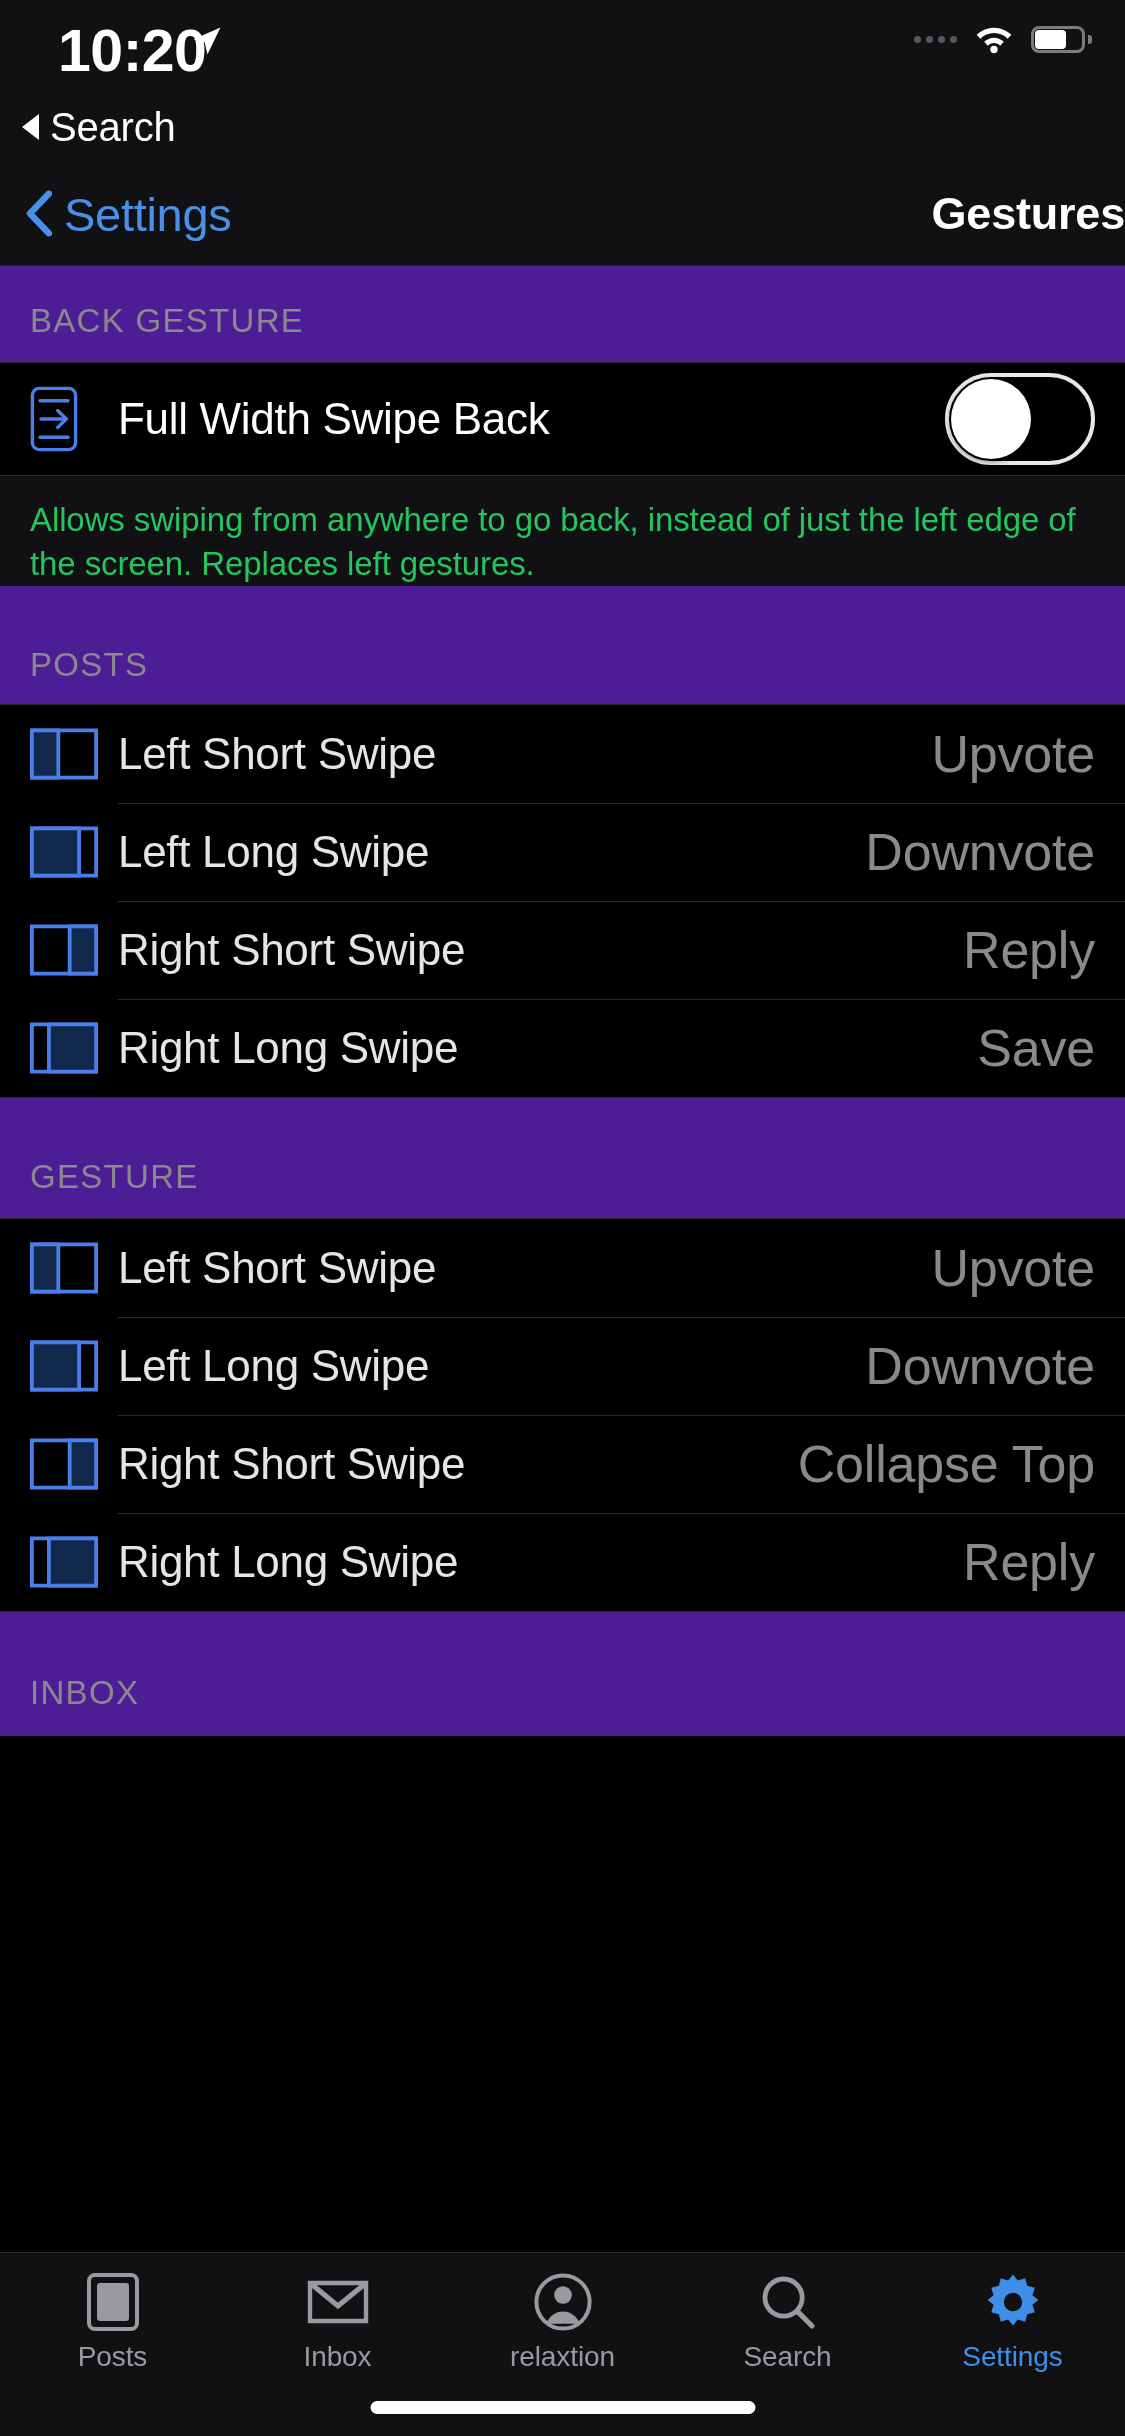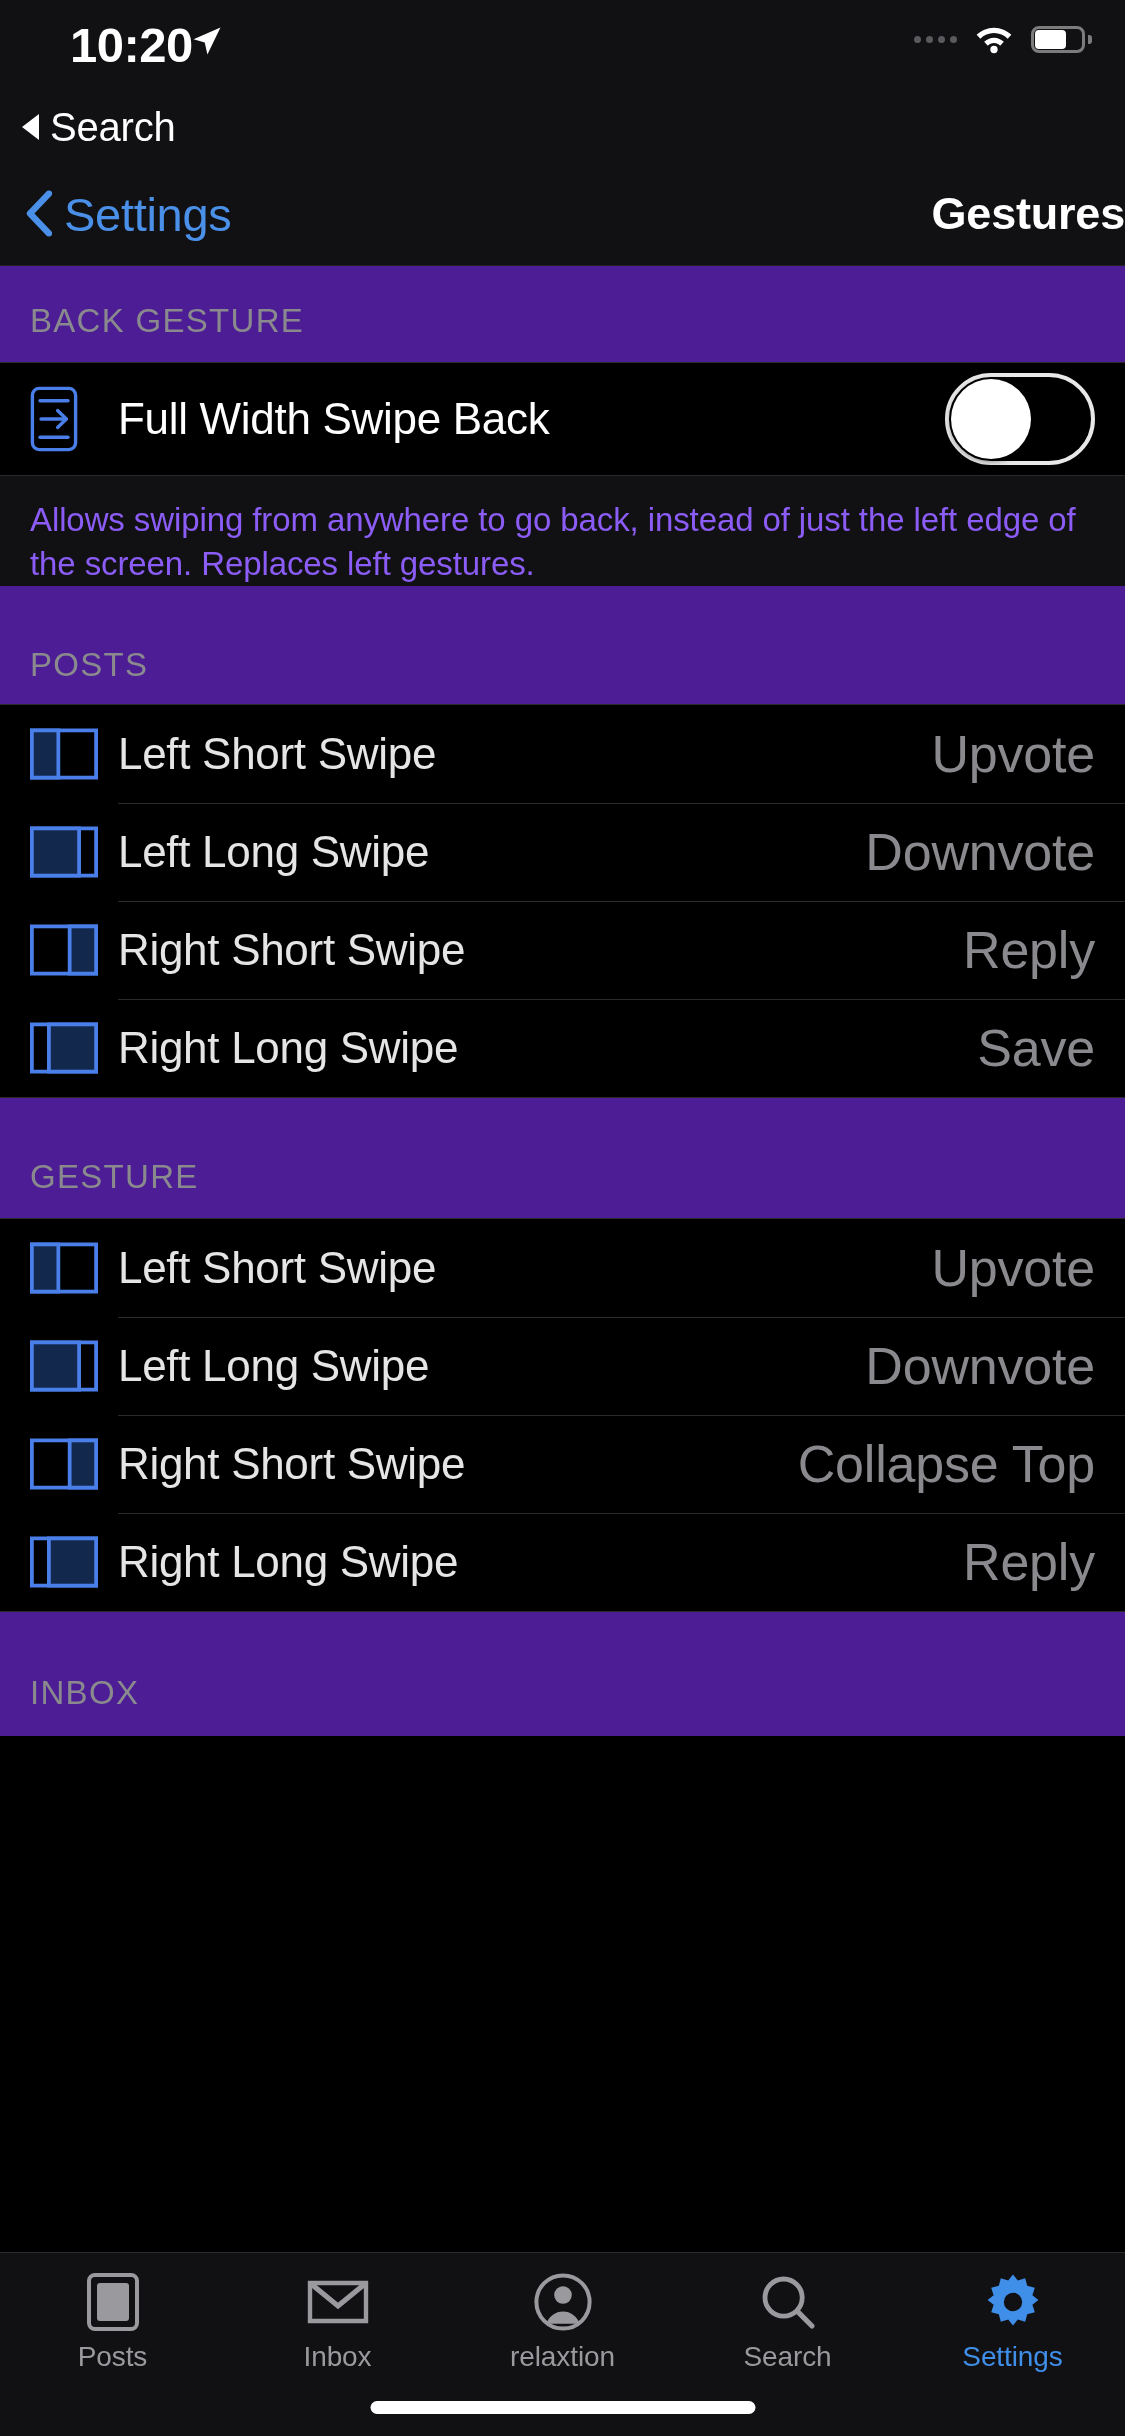--- a/index.html
+++ b/index.html
@@ -11,22 +11,22 @@
     overflow:hidden;
   }
   .screen { position:relative; width:1125px; height:2436px; background:#000; }
 
   
   .statusbar {
     position:absolute; top:0; left:0; width:1125px; height:92px;
     background:#111113;
   }
   .sb-time {
-    position:absolute; left:70px; top:17px;
-    color:#fff; font-size:49px; font-weight:600; letter-spacing:-0.5px;
+    position:absolute; left:58px; top:17px;
+    color:#fff; font-size:59px; font-weight:600; letter-spacing:-0.5px;
   }
   .sb-loc {
     position:absolute; left:190px; top:24px;
     width:34px; height:34px;
   }
   .sb-right {
     position:absolute; right:40px; top:24px;
     display:flex; align-items:center; gap:17px;
   }
   .sb-dots { display:flex; gap:5px; align-items:center; }
@@ -101,21 +101,21 @@
   .row-icon { width:68px; flex:0 0 68px; display:flex; align-items:center; justify-content:flex-start; }
   .row-label { flex:1; font-size:44px; letter-spacing:-0.3px; padding-left:20px; }
   .row-label.blue { color:#e5e5e5; }
   .row-label.white { color:#fff; }
   .row-value { color:#8a8a8e; font-size:52px; letter-spacing:-0.2px; }
 
   
   .row.toggle-row { height:112px; }
 
   .footnote {
-    color:#8b5cf6; font-size:33px; line-height:1.33;
+    color:#22c55e; font-size:33px; line-height:1.33;
     padding:22px 30px 0 30px; background:#111113;
     letter-spacing:-0.1px;
   }
 
   
   .phone-icon { width:48px; height:66px; }
 
   
   .swipe-ico { width:72px; height:54px; display:block; }
 

